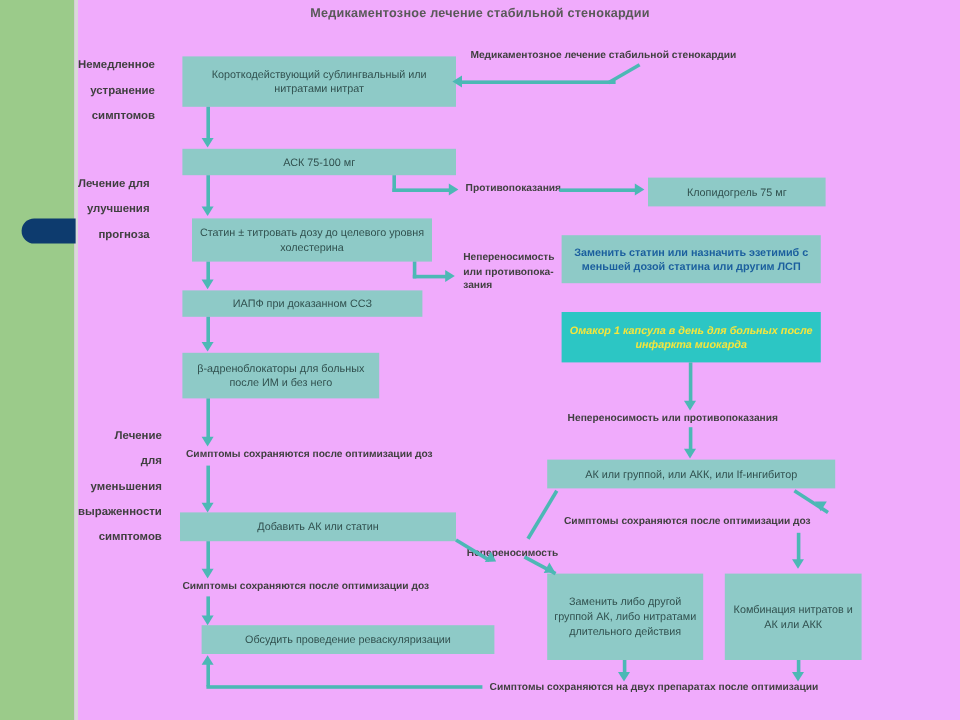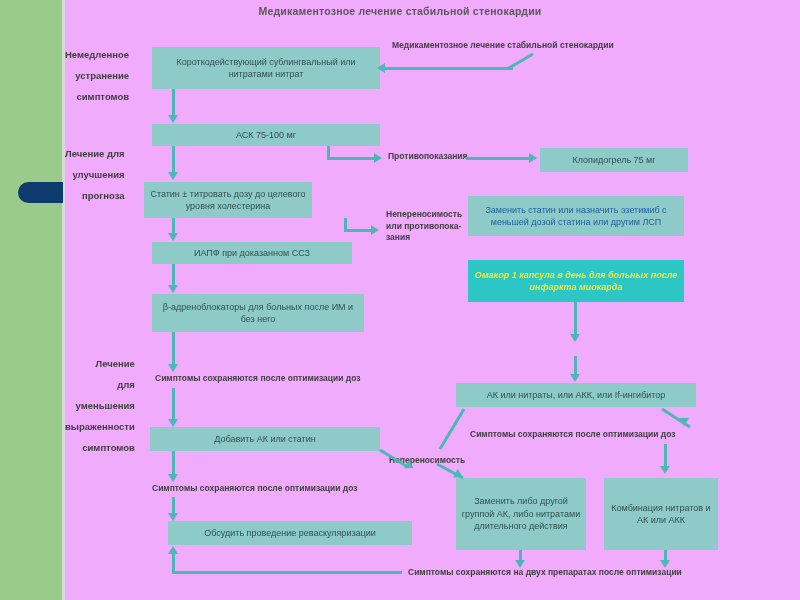--- a/index.html
+++ b/index.html
@@ -17,21 +17,21 @@
   .title{position:absolute;left:180px;top:4px;width:440px;text-align:center;
          font-size:10.5px;font-weight:bold;color:#595959;line-height:14px;letter-spacing:.2px;}
 
   
   .stage{position:absolute;font-size:9.5px;font-weight:bold;color:#3f3f3f;line-height:21px;text-align:right;}
 
   
   .box{position:absolute;background:#8ecac7;color:#31514f;font-size:9px;
        display:flex;align-items:center;justify-content:center;text-align:center;
        line-height:12.5px;padding:2px 4px;box-sizing:border-box;}
-  .box.blue-txt{color:#1b5f9e;font-weight:normal;}
+  .box.blue-txt{color:#1b5f9e;font-weight:bold;}
   .box.omakor{background:#2cc6c4;color:#f5e63c;font-weight:bold;font-style:italic;
               line-height:12px;}
 
   
   .cap{position:absolute;font-size:8.5px;font-weight:bold;color:#404040;line-height:11.5px;}
 
   
   .ln{position:absolute;background:#4cb8b5;}
   .vl{width:3px;}
   .hl{height:3px;}
@@ -72,50 +72,51 @@
     <div>выраженности</div>
     <div>симптомов</div>
   </div>
 
   <div class="box" style="left:152px;top:47px;width:228px;height:42px;">Короткодействующий сублингвальный или нитратами нитрат</div>
 
   <div class="box" style="left:152px;top:124px;width:228px;height:22px;">АСК 75-100 мг</div>
 
   <div class="box" style="left:540px;top:148px;width:148px;height:24px;">Клопидогрель 75 мг</div>
 
-  <div class="box" style="left:144px;top:182px;width:168px;height:36px;">Статин ± титровать дозу до целевого уровня холестерина</div>
+  <div class="box" style="left:160px;top:182px;width:200px;height:36px;">Статин ± титровать дозу до целевого уровня холестерина</div>
 
   <div class="box blue-txt" style="left:468px;top:196px;width:216px;height:40px;">Заменить статин или назначить эзетимиб с меньшей дозой статина или другим ЛСП</div>
 
   <div class="box" style="left:152px;top:242px;width:200px;height:22px;">ИАПФ при доказанном ССЗ</div>
 
   <div class="box omakor" style="left:468px;top:260px;width:216px;height:42px;">Омакор 1 капсула в день для больных после инфаркта миокарда</div>
 
-  <div class="box" style="left:152px;top:294px;width:212px;height:38px;">β-адреноблокаторы для больных после ИМ и без него</div>
-
-  <div class="box" style="left:456px;top:383px;width:240px;height:24px;">АК или нитраты, или АКК, или If-ингибитор</div>
+  <div class="box" style="left:152px;top:294px;width:164px;height:38px;">β-адреноблокаторы для больных после ИМ и без него</div>
+
+  <div class="box" style="left:456px;top:383px;width:240px;height:24px;">АК или группой, или АКК, или If-ингибитор</div>
 
   <div class="box" style="left:150px;top:427px;width:230px;height:24px;">Добавить АК или статин</div>
 
   <div class="box" style="left:456px;top:478px;width:130px;height:72px;">Заменить либо другой группой АК, либо нитратами длительного действия</div>
 
   <div class="box" style="left:604px;top:478px;width:114px;height:72px;">Комбинация нитратов и АК или АКК</div>
 
   <div class="box" style="left:168px;top:521px;width:244px;height:24px;">Обсудить проведение реваскуляризации</div>
 
   <div class="cap" style="left:392px;top:40px;">Медикаментозное лечение стабильной стенокардии</div>
 
   <div class="cap" style="left:388px;top:151px;">Противопоказания</div>
 
   <div class="cap" style="left:386px;top:209px;width:86px;">
     <div>Непереносимость</div>
     <div>или противопока-</div>
     <div>зания</div>
   </div>
 
+  <div class="cap" style="left:473px;top:343px;">Непереносимость или противопоказания</div>
 
   <div class="cap" style="left:155px;top:373px;">Симптомы сохраняются после оптимизации доз</div>
 
   <div class="cap" style="left:470px;top:429px;">Симптомы сохраняются после оптимизации доз</div>
 
   <div class="cap" style="left:152px;top:483px;">Симптомы сохраняются после оптимизации доз</div>
 
   <div class="cap" style="left:389px;top:455px;">Непереносимость</div>
 
   <div class="cap" style="left:408px;top:567px;">Симптомы сохраняются на двух препаратах после оптимизации</div>

